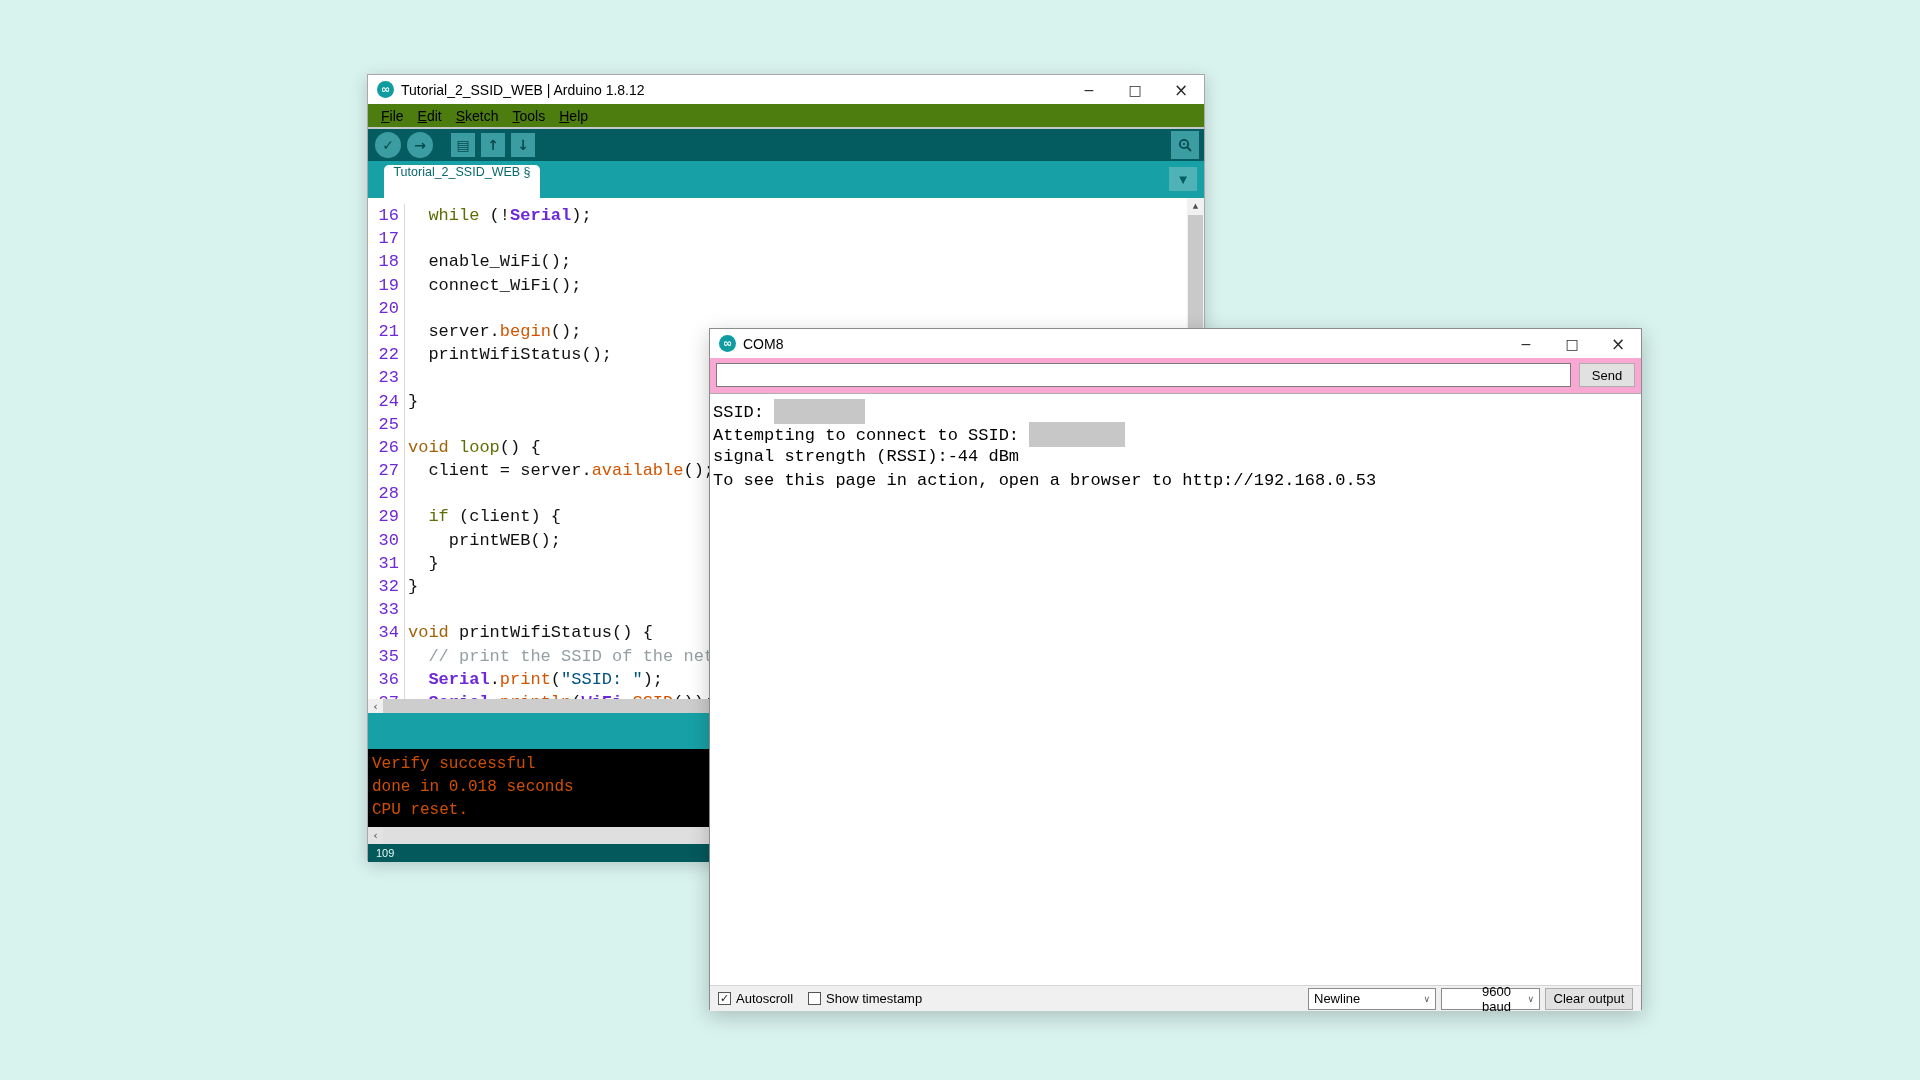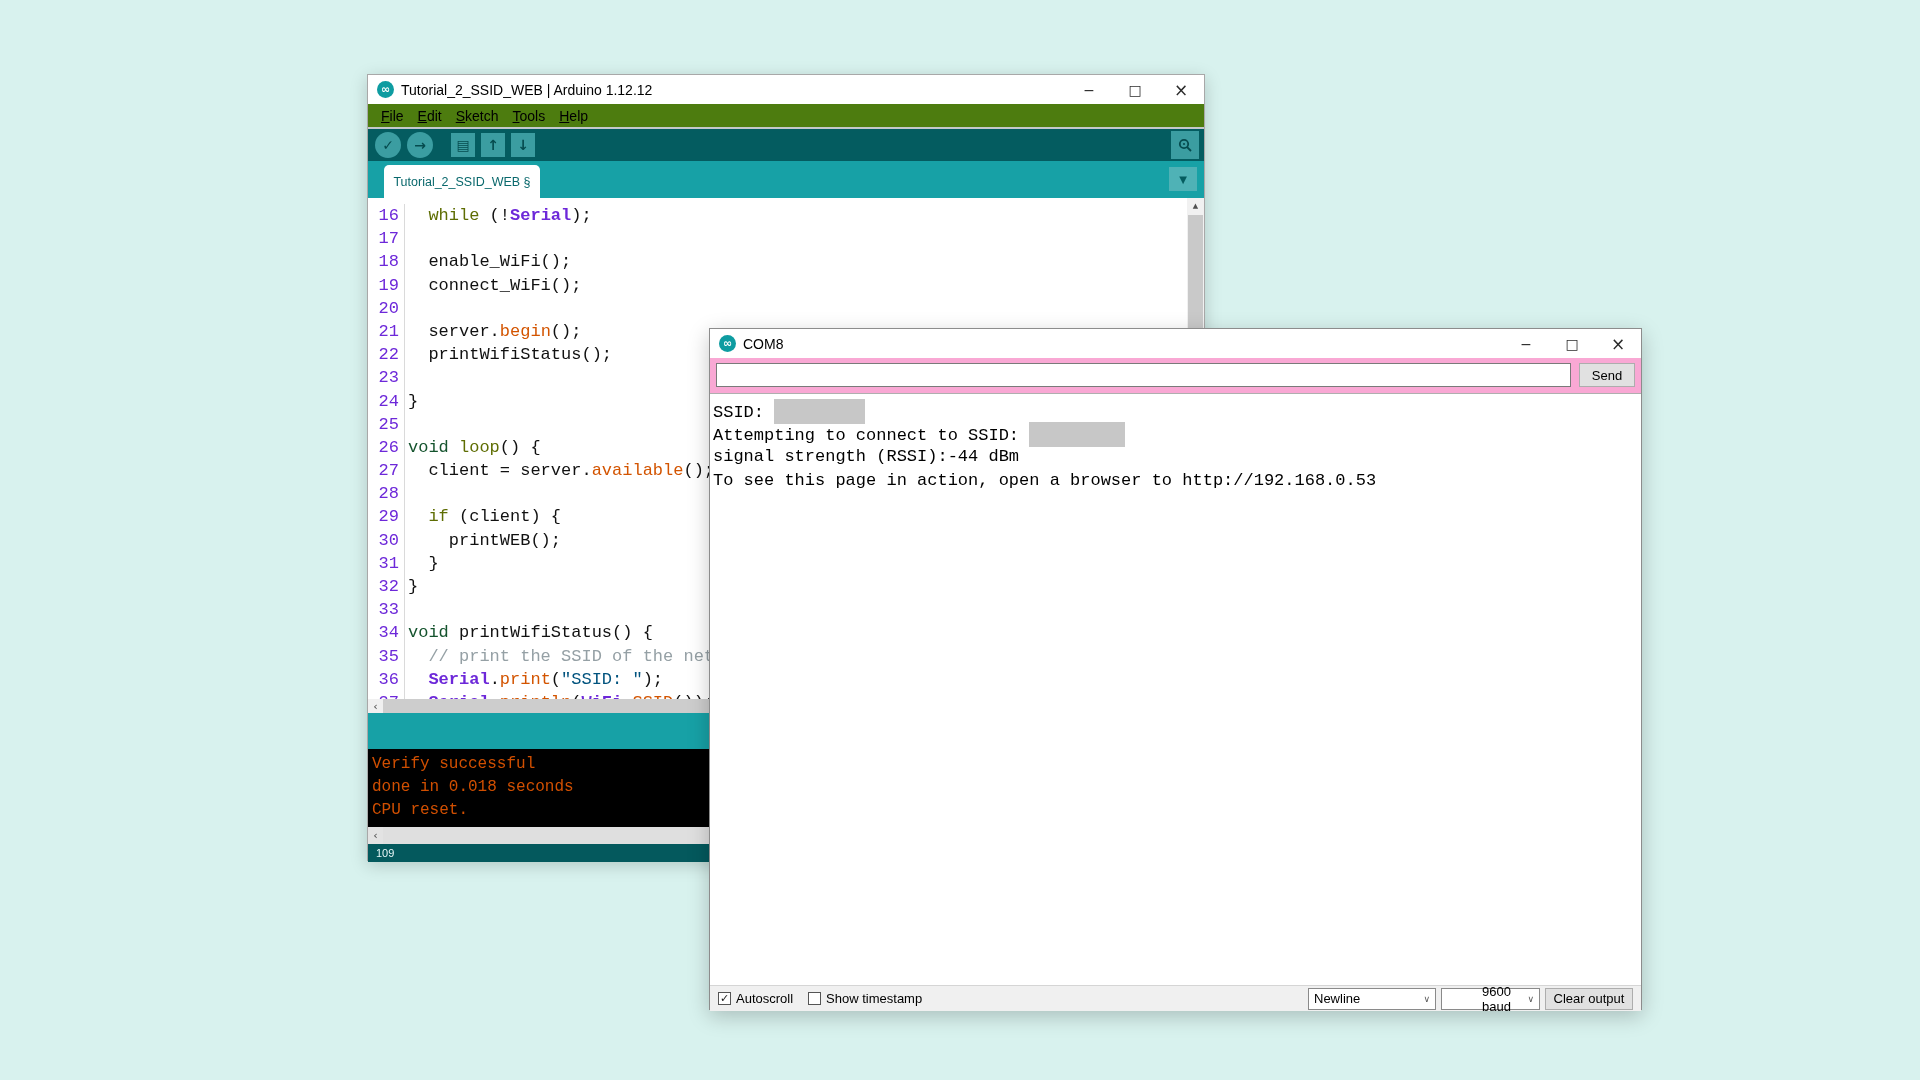--- a/index.html
+++ b/index.html
@@ -30,33 +30,33 @@
 
   .toolbar { height:32px; background:#045C60; display:flex; align-items:center; gap:6px; padding-left:7px; position:relative; }
   .tbtn { width:24px; height:24px; background:#3B9DA1; color:#054B4E; display:flex; align-items:center; justify-content:center;
           font-weight:bold; font-size:14px; }
   .tbtn.circle { width:26px; height:26px; border-radius:50%; }
   #serial-monitor-btn { position:absolute; right:5px; top:2px; width:28px; height:28px; background:#3B9DA1;
                         display:flex; align-items:center; justify-content:center; }
 
   .tabbar { height:37px; background:#17A1A6; position:relative; }
   .tab { position:absolute; left:16px; top:4px; height:33px; width:156px; background:#fff; border-radius:5px 5px 0 0;
-         display:flex; align-items:center; justify-content:center; font-size:12.5px; color:#09686C; }
+         display:flex; align-items:flex-start; justify-content:center; font-size:12.5px; color:#09686C; }
   #tab-menu-btn { position:absolute; right:7px; top:6px; width:28px; height:24px; background:#4FB2B6; color:#045C5F;
                   font-size:10px; display:flex; align-items:center; justify-content:center; }
 
   .editor { height:501px; background:#fff; position:relative; overflow:hidden;
             font-family:"Liberation Mono","DejaVu Sans Mono",monospace; font-size:17px; }
   .code-area { padding-top:6px; }
   .code-line { display:flex; height:23.2px; line-height:23.2px; white-space:pre; }
   .ln { width:37px; min-width:37px; text-align:right; padding-right:5px; color:#6d28d9; border-right:1px solid #DADADA; }
   .lt { padding-left:3px; }
   .tok-p  { color:#111; }
   .tok-kw { color:#5E6D03; }
-  .tok-ty { color:#14532d; }
+  .tok-ty { color:#a16207; }
   .tok-fn { color:#D35400; }
   .tok-cls{ color:#6d28d9; font-weight:bold; }
   .tok-cm { color:#95A0A5; }
   .tok-st { color:#00537E; }
 
   .vscroll { position:absolute; top:0; right:0; width:17px; height:100%; background:#F1F1F1; }
   .vscroll .arrow { height:16px; display:flex; align-items:center; justify-content:center; font-size:7px; color:#505050; background:#F1F1F1; }
   .vthumb { position:absolute; left:1px; top:17px; width:15px; height:120px; background:#C9C9C9; }
 
   .hscroll { height:14px; background:#F0F0F0; display:flex; align-items:stretch; }
@@ -93,21 +93,21 @@
   #dd-baud { width:99px;padding-left:40px; }
   .sm-clear { width:88px; height:22px; background:#E1E1E1; border:1px solid #ADADAD; display:flex; align-items:center; justify-content:center; }
 </style>
 </head>
 <body>
 
 <div class="win" id="ide-window">
 
   <div class="titlebar">
     <span class="ard-icon glyph">∞</span>
-    <span>Tutorial_2_SSID_WEB | Arduino 1.12.12</span>
+    <span>Tutorial_2_SSID_WEB | Arduino 1.8.12</span>
     <span class="win-controls">
       <span class="wc glyph">−</span>
       <span class="wc glyph">□</span>
       <span class="wc close glyph">×</span>
     </span>
   </div>
 
   <div class="menubar">
       <span class="menu-item"><u>F</u>ile</span>
       <span class="menu-item"><u>E</u>dit</span>

